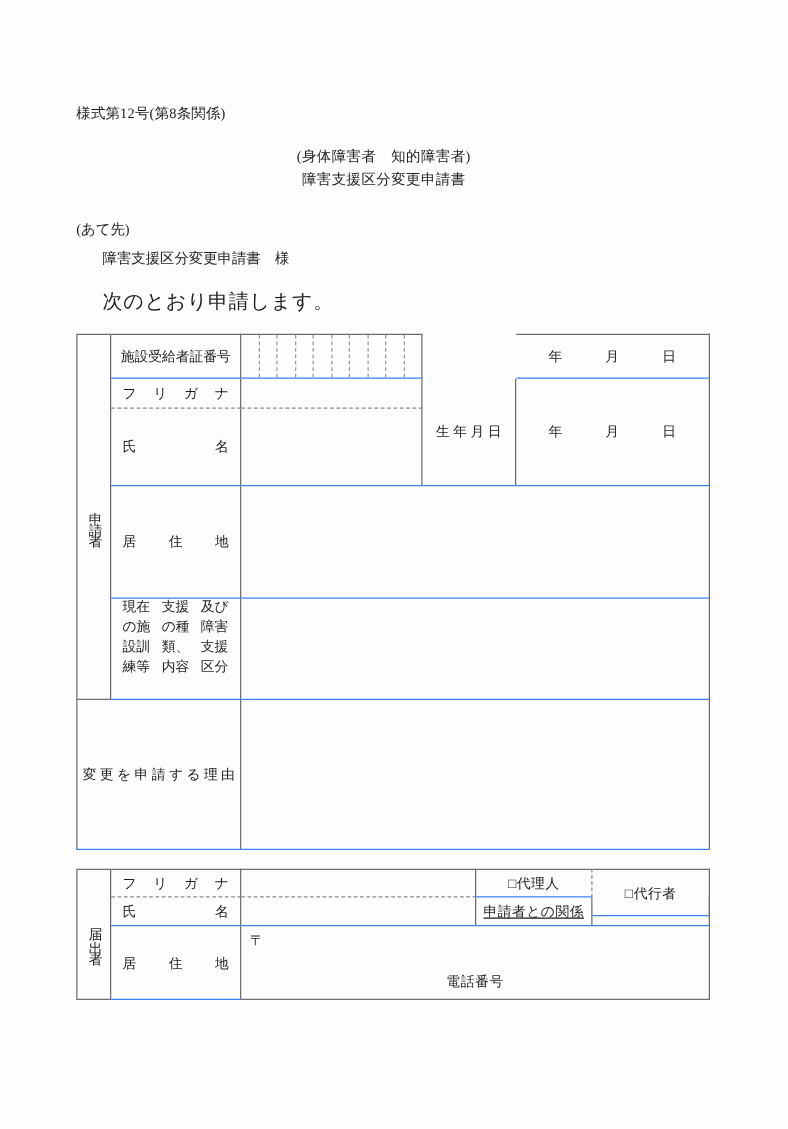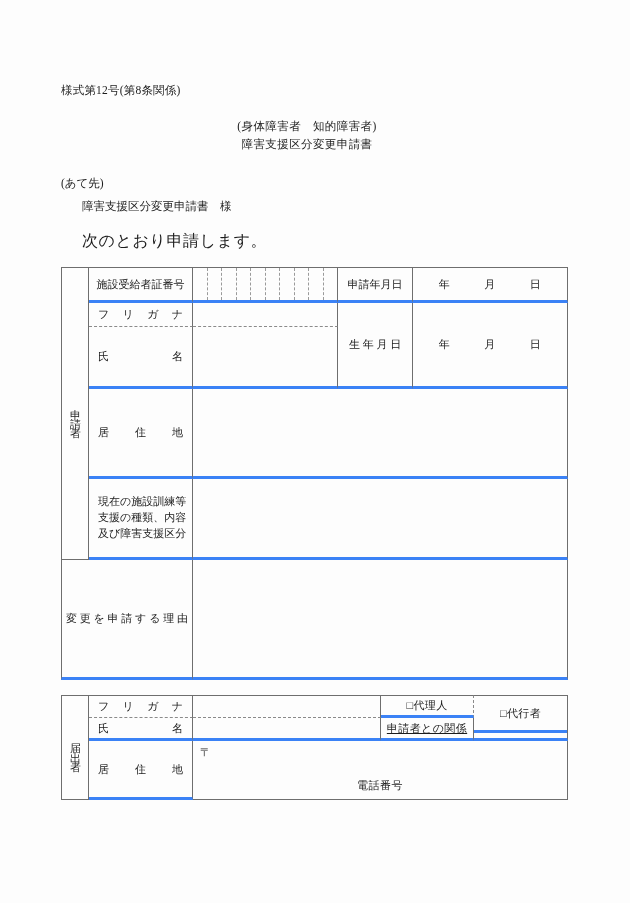--- a/index.html
+++ b/index.html
@@ -79,21 +79,21 @@
     position: absolute;
     box-sizing: border-box;
     font-size: 11px;
   }
   .bdr {
     border: 1px solid #6e6e6e;
   }
   .b-l { border-left: 1px solid #6e6e6e; }
   .b-r { border-right: 1px solid #6e6e6e; }
   .b-t { border-top: 1px solid #6e6e6e; }
-  .b-b { border-bottom: 3px solid #3b82f6; }
+  .b-b { border-bottom: 1px solid #3b82f6; }
   .b-b-dash { border-bottom: 1px dashed #8a8a8a; }
   .b-r-dash { border-right: 1px dashed #8a8a8a; }
 
   .lbl-center {
     display: flex;
     align-items: center;
     justify-content: center;
     text-align: center;
   }
   .lbl-justify {
@@ -112,21 +112,21 @@
   .vertical-label span {
     writing-mode: vertical-rl;
     text-orientation: upright;
     letter-spacing: 9px;
     font-size: 11px;
     line-height: 1;
   }
 
   .multiline-label {
     display: flex;
-    flex-direction: column;
+    flex-direction: row;
     justify-content: center;
     padding-left: 9px;
     line-height: 1.45;
     font-size: 11px;
   }
 
   
   .date-row {
     display: flex;
     align-items: center;
@@ -206,21 +206,20 @@
     <div class="seg"></div>
     <div class="seg"></div>
     <div class="seg"></div>
     <div class="seg"></div>
     <div class="seg"></div>
     <div class="seg"></div>
     <div class="seg"></div>
     <div class="seg"></div>
   </div>
 
-  <div class="cell b-t b-r b-b lbl-center" style="left:338px; top:267px; width:75px; height:36px;">申請年月日</div>
 
   <div class="cell b-t b-r b-b date-row" style="left:413px; top:267px; width:155px; height:36px;">
     <span>年</span>
     <span>月</span>
     <span>日</span>
   </div>
 
   <div class="cell b-r b-b-dash lbl-justify" style="left:89px; top:303px; width:104px; height:24px;">
     <span>フ</span>
     <span>リ</span>

